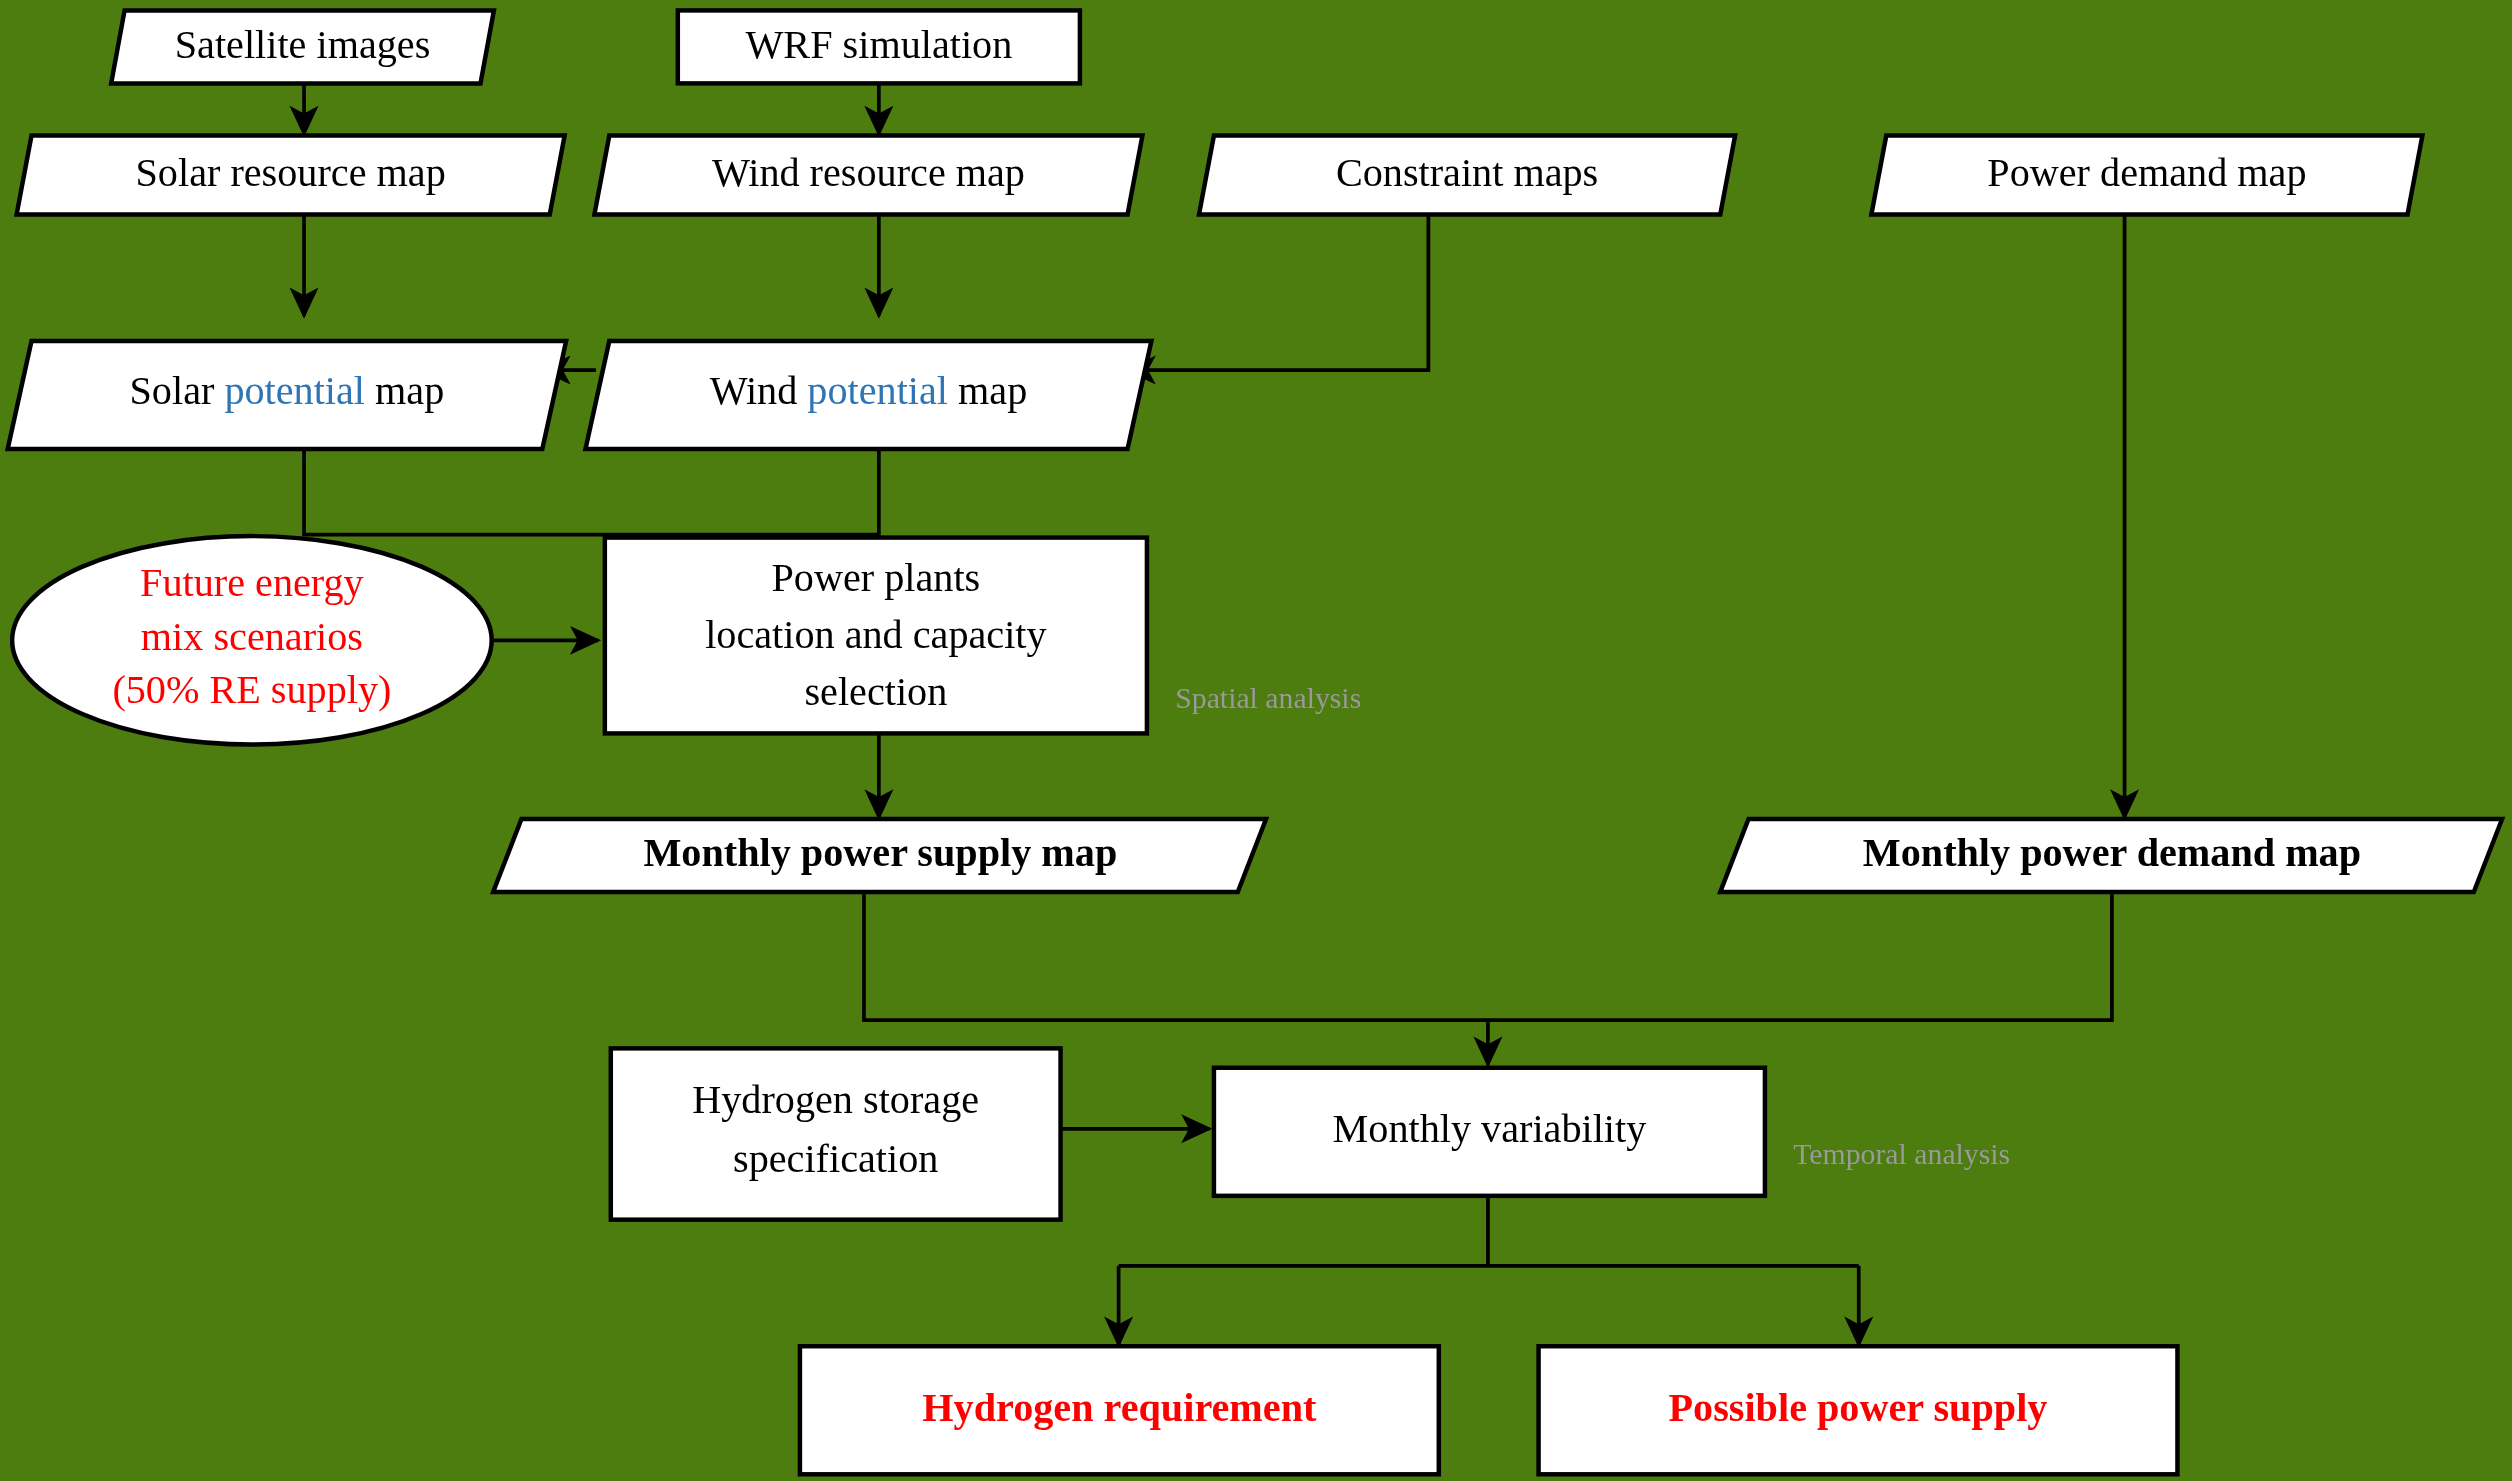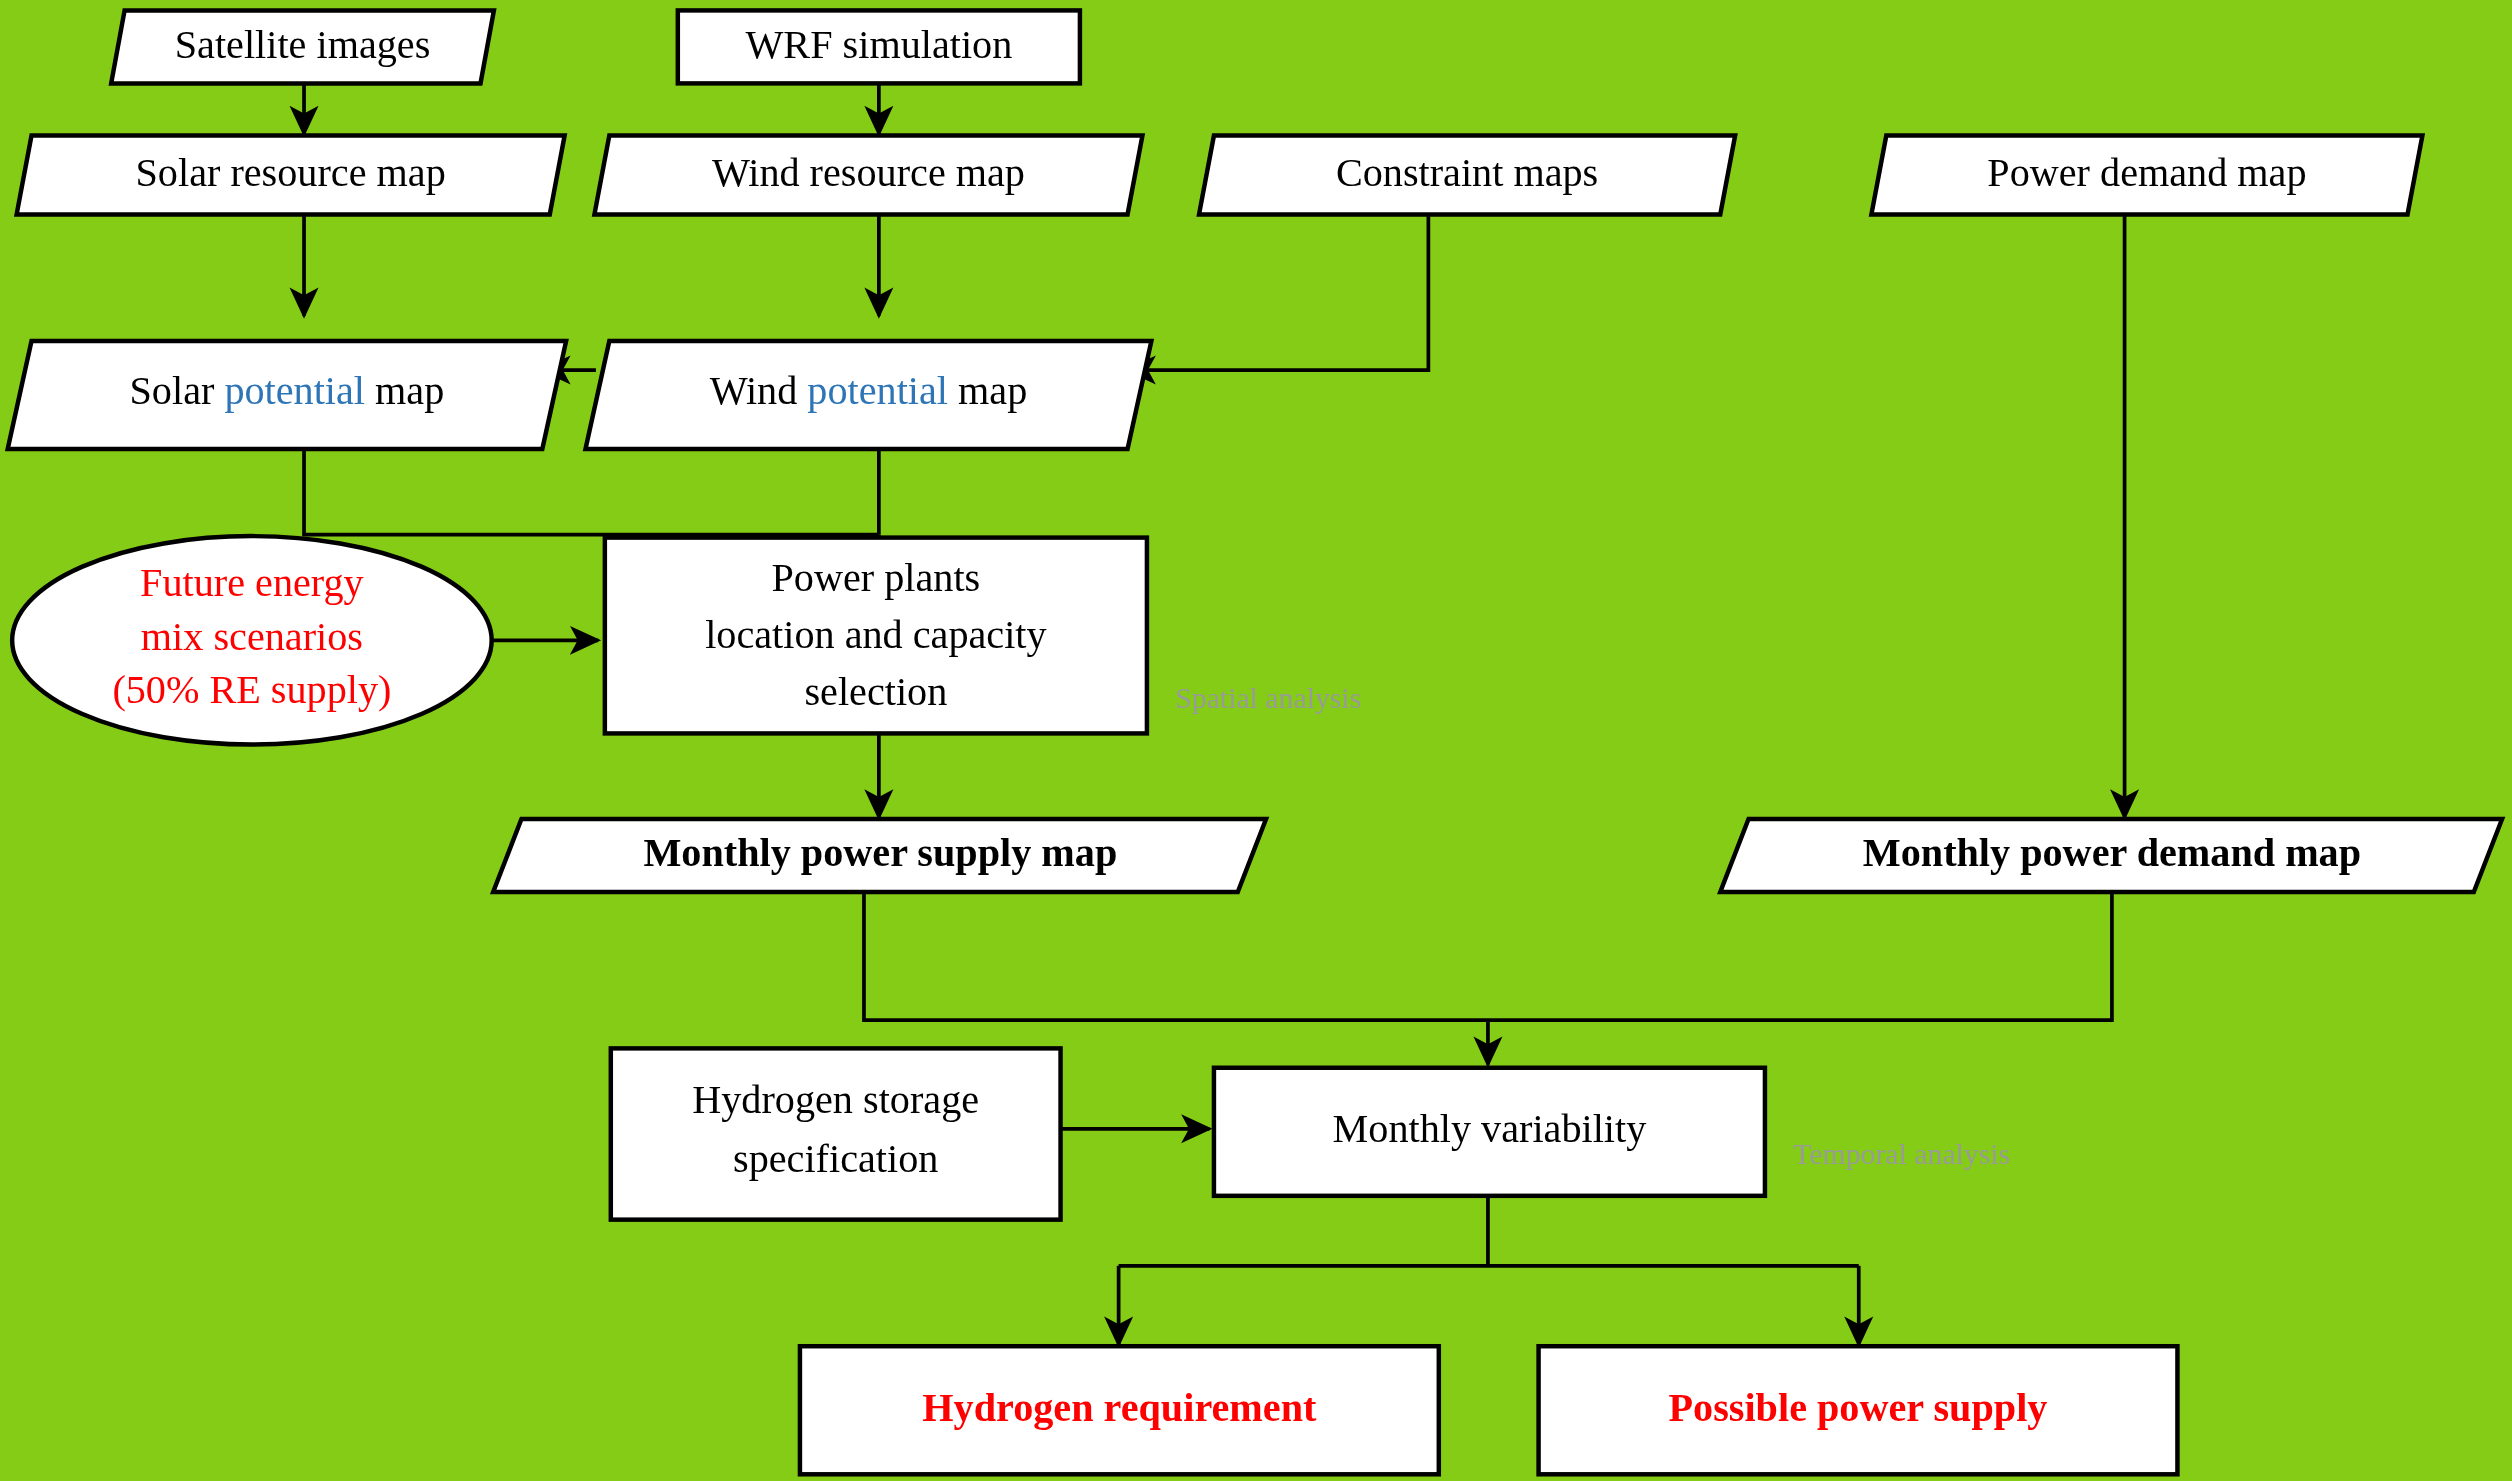--- a/index.html
+++ b/index.html
@@ -8,21 +8,21 @@
     padding: 0;
     background: #ffffff;
   }
   body {
     font-family: "Liberation Serif", "DejaVu Serif", serif;
   }
   #flow-root {
     position: relative;
     width: 2512px;
     height: 1481px;
-    background: #84cc16;
+    background: #4d7c0f;
     overflow: hidden;
   }
   svg.flow-canvas {
     display: block;
     width: 2512px;
     height: 1481px;
   }
   .shape-outline {
     fill: #ffffff;
     stroke: #000000;

